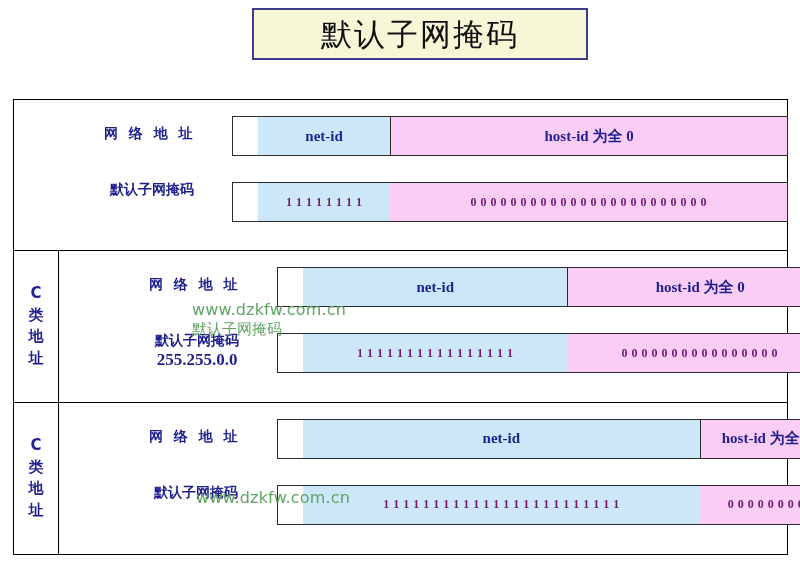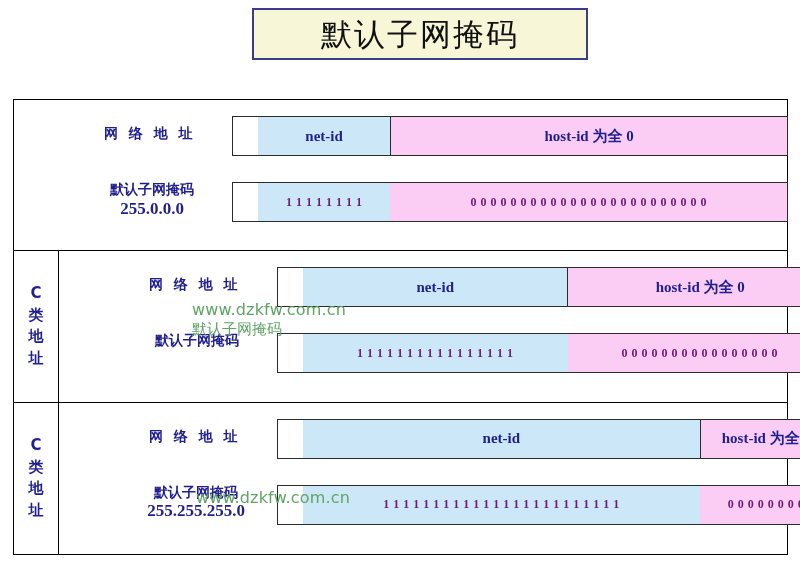--- a/index.html
+++ b/index.html
@@ -189,21 +189,20 @@
           </div>
           <div class="seg host divider-left" style="width:75%;">
             <span class="seg-label">host-id 为全 0</span>
           </div>
         </div>
       </div>
 
       <div class="bar-line line-bot">
         <div class="row-caption caption-mask" style="left:68px; top:2px; text-align:center; width:140px;">
           <span>默认子网掩码</span>
-          <span class="ip">255.0.0.0</span>
         </div>
         <div class="bar" style="left:218px; top:2px; width:556px;">
           <div class="seg net" style="width:25%;">
             <span class="bits">1 1 1 1 1 1 1 1</span>
           </div>
           <div class="seg host" style="width:75%;">
             <span class="bits">0 0 0 0 0 0 0 0 0 0 0 0 0 0 0 0 0 0 0 0 0 0 0 0</span>
           </div>
         </div>
       </div>
@@ -225,20 +224,21 @@
           </div>
           <div class="seg host divider-left" style="width:50%;">
             <span class="seg-label">host-id 为全 0</span>
           </div>
         </div>
       </div>
 
       <div class="bar-line line-bot">
         <div class="row-caption caption-mask" style="left:68px; top:2px; text-align:center; width:140px;">
           <span>默认子网掩码</span>
+          <span class="ip">255.255.0.0</span>
         </div>
         <div class="bar" style="left:218px; top:2px; width:556px;">
           <div class="seg net" style="width:50%;">
             <span class="bits">1 1 1 1 1 1 1 1 1 1 1 1 1 1 1 1</span>
           </div>
           <div class="seg host" style="width:50%;">
             <span class="bits">0 0 0 0 0 0 0 0 0 0 0 0 0 0 0 0</span>
           </div>
         </div>
       </div>
@@ -260,21 +260,20 @@
           </div>
           <div class="seg host divider-left" style="width:25%;">
             <span class="seg-label">host-id 为全 0</span>
           </div>
         </div>
       </div>
 
       <div class="bar-line line-bot">
         <div class="row-caption caption-mask" style="left:62px; top:2px; text-align:center; width:150px;">
           <span>默认子网掩码</span>
-          <span class="ip">255.255.255.0</span>
         </div>
         <div class="bar" style="left:218px; top:2px; width:556px;">
           <div class="seg net" style="width:75%;">
             <span class="bits">1 1 1 1 1 1 1 1 1 1 1 1 1 1 1 1 1 1 1 1 1 1 1 1</span>
           </div>
           <div class="seg host" style="width:25%;">
             <span class="bits">0 0 0 0 0 0 0 0</span>
           </div>
         </div>
       </div>

